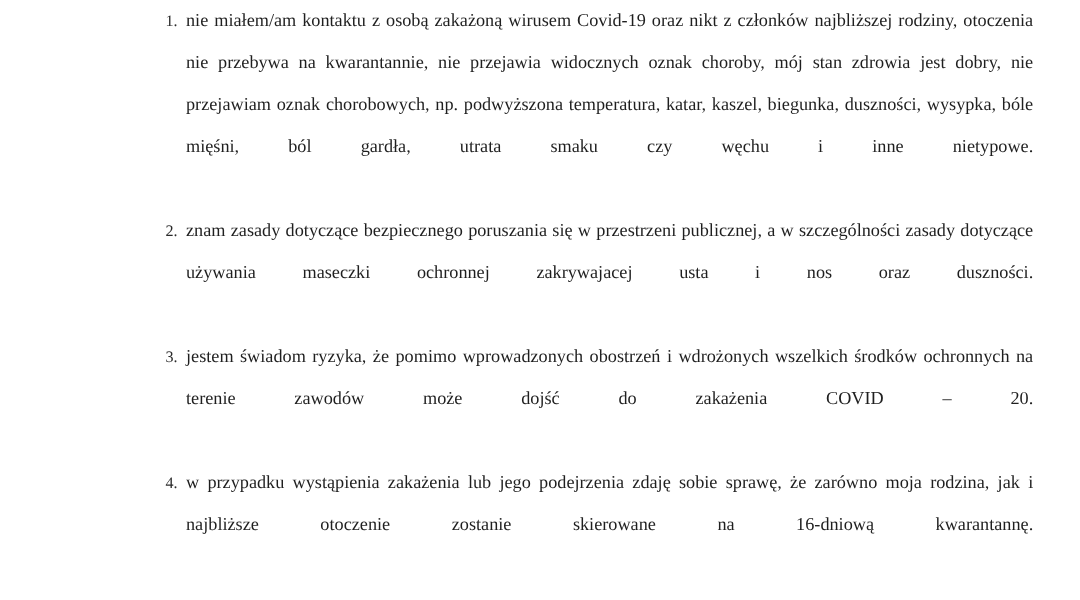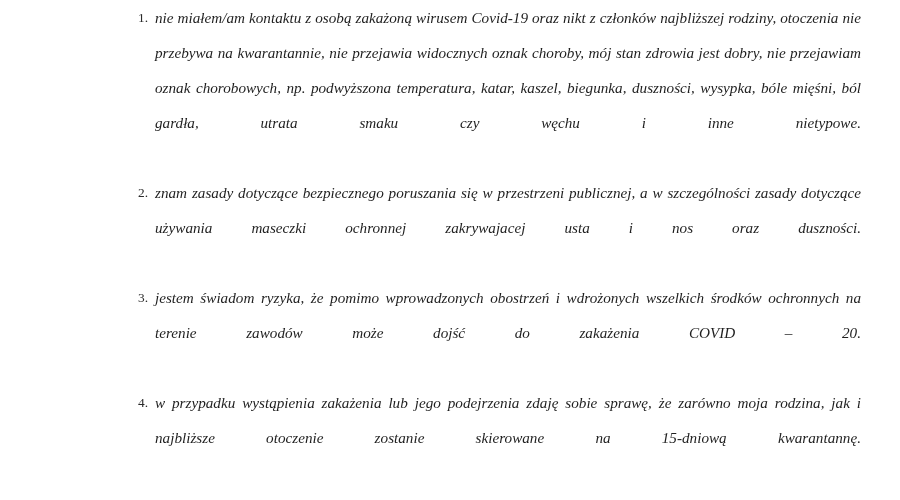--- a/index.html
+++ b/index.html
@@ -66,21 +66,20 @@
 
   
   .item-text::after {
     content: "";
     display: inline-block;
     width: 100%;
   }
 
   .item-text {
     text-align-last: left;
-    font-style: italic;
   }
 </style>
 </head>
 <body>
 
 <div id="document-page">
   <ol id="declaration-list">
 
     <li class="declaration-item">
       <span class="item-marker">1.</span>
@@ -92,21 +91,21 @@
       <span class="item-text">znam zasady dotyczące bezpiecznego poruszania się w przestrzeni publicznej, a w szczególności zasady dotyczące używania maseczki ochronnej zakrywajacej usta i nos oraz duszności.</span>
     </li>
 
     <li class="declaration-item">
       <span class="item-marker">3.</span>
       <span class="item-text">jestem świadom ryzyka, że pomimo wprowadzonych obostrzeń i wdrożonych wszelkich środków ochronnych na terenie zawodów może dojść do zakażenia COVID – 20.</span>
     </li>
 
     <li class="declaration-item">
       <span class="item-marker">4.</span>
-      <span class="item-text">w przypadku wystąpienia zakażenia lub jego podejrzenia zdaję sobie sprawę, że zarówno moja rodzina, jak i najbliższe otoczenie zostanie skierowane na 15-dniową kwarantannę.</span>
+      <span class="item-text">w przypadku wystąpienia zakażenia lub jego podejrzenia zdaję sobie sprawę, że zarówno moja rodzina, jak i najbliższe otoczenie zostanie skierowane na 16-dniową kwarantannę.</span>
     </li>
 
     <li class="declaration-item">
       <span class="item-marker">5.</span>
       <span class="item-text">w sytuacji zarażenia się nie będę wnosił skarg, zażaleń, pretensji do organizatora zawodów, będąc całkowicie świadom zagrożenia epidemiologicznego wynikającego z panującej obecnie pandemii.</span>
     </li>
 
   </ol>
 </div>
 

